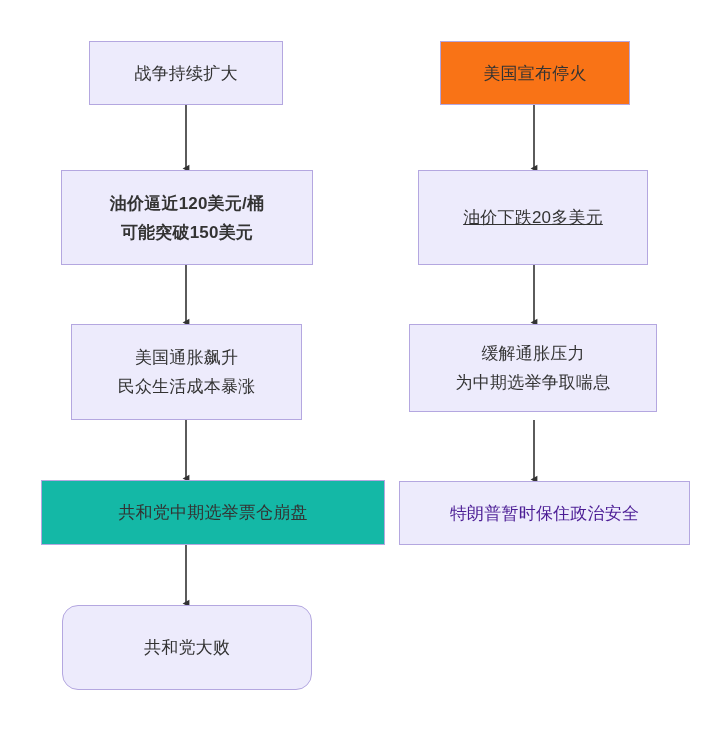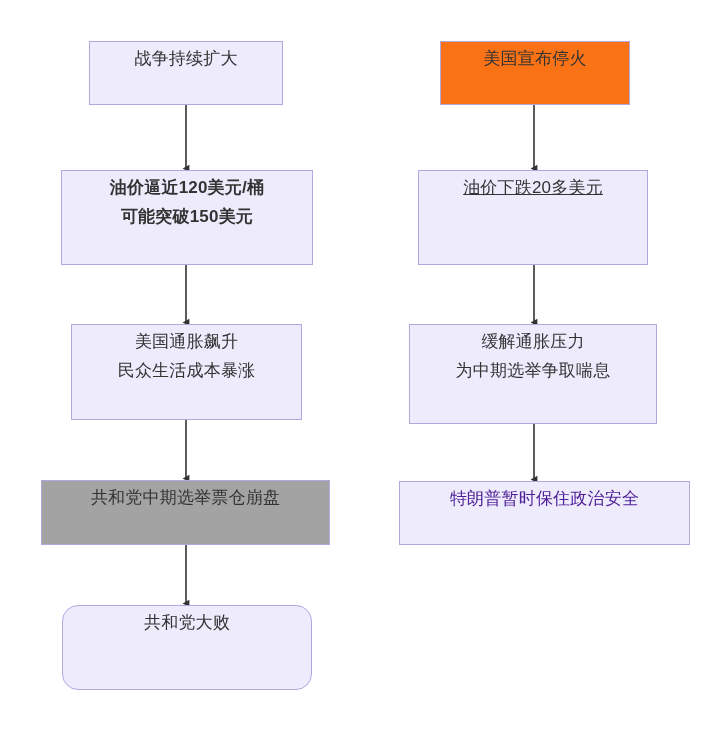--- a/index.html
+++ b/index.html
@@ -21,21 +21,21 @@
     background: #ffffff;
   }
   .node {
     position: absolute;
     box-sizing: border-box;
     background: #EDEBFC;
     border: 1.3px solid #B4A7E0;
     display: flex;
     flex-direction: column;
     align-items: center;
-    justify-content: flex-start;
+    justify-content: center;
     text-align: center;
     color: #333333;
     font-size: 17px;
     line-height: 29px;
     letter-spacing: 0.2px;
     white-space: pre-line;
     padding: 2px 8px;
   }
   .node-line {
     display: block;
@@ -67,20 +67,20 @@
         <line x1="186" y1="545" x2="186" y2="604" stroke="#333333" stroke-width="1.6" marker-end="url(#arrowhead)"></line>
         <line x1="534" y1="105" x2="534" y2="169" stroke="#333333" stroke-width="1.6" marker-end="url(#arrowhead)"></line>
         <line x1="534" y1="265" x2="534" y2="323" stroke="#333333" stroke-width="1.6" marker-end="url(#arrowhead)"></line>
         <line x1="534" y1="420" x2="534" y2="480" stroke="#333333" stroke-width="1.6" marker-end="url(#arrowhead)"></line>
       </g>
   </svg>
   <div id="node-layer">
       <div class="node" style="left: 89px; top: 41px; width: 194px; height: 64px; background: rgb(237, 235, 252); border-color: rgb(180, 167, 224); color: rgb(51, 51, 51);"><span class="node-line">战争持续扩大</span></div>
       <div class="node" style="left: 61px; top: 170px; width: 252px; height: 95px; background: rgb(237, 235, 252); border-color: rgb(180, 167, 224); color: rgb(51, 51, 51); font-weight: bold;"><span class="node-line">油价逼近120美元/桶</span><span class="node-line">可能突破150美元</span></div>
       <div class="node" style="left: 71px; top: 324px; width: 231px; height: 96px; background: rgb(237, 235, 252); border-color: rgb(180, 167, 224); color: rgb(51, 51, 51);"><span class="node-line">美国通胀飙升</span><span class="node-line">民众生活成本暴涨</span></div>
-      <div class="node" style="left: 41px; top: 480px; width: 289px; height: 65px; background: #a3a3a3; border-color: rgb(180, 167, 224); color: rgb(51, 51, 51);"><span class="node-line">共和党中期选举票仓崩盘</span></div>
+      <div class="node" style="left: 41px; top: 480px; width: 344px; height: 65px; background: #14b8a6; border-color: rgb(180, 167, 224); color: rgb(51, 51, 51);"><span class="node-line">共和党中期选举票仓崩盘</span></div>
       <div class="node" style="left: 62px; top: 605px; width: 250px; height: 85px; background: rgb(237, 235, 252); border-color: rgb(180, 167, 224); color: rgb(51, 51, 51); border-radius: 16px;"><span class="node-line">共和党大败</span></div>
       <div class="node" style="left: 440px; top: 41px; width: 190px; height: 64px; background: #f97316; border-color: rgb(180, 167, 224); color: rgb(51, 51, 51);"><span class="node-line">美国宣布停火</span></div>
       <div class="node" style="left: 418px; top: 170px; width: 230px; height: 95px; background: rgb(237, 235, 252); border-color: rgb(180, 167, 224); color: rgb(51, 51, 51); text-decoration: underline;"><span class="node-line">油价下跌20多美元</span></div>
-      <div class="node" style="left: 409px; top: 324px; width: 248px; height: 100px; background: rgb(237, 235, 252); border-color: rgb(180, 167, 224); color: rgb(51, 51, 51);"><span class="node-line">缓解通胀压力</span><span class="node-line">为中期选举争取喘息</span></div>
+      <div class="node" style="left: 409px; top: 324px; width: 248px; height: 88px; background: rgb(237, 235, 252); border-color: rgb(180, 167, 224); color: rgb(51, 51, 51);"><span class="node-line">缓解通胀压力</span><span class="node-line">为中期选举争取喘息</span></div>
       <div class="node" style="left: 389px; top: 481px; width: 291px; height: 64px; background: rgb(237, 235, 252); border-color: rgb(180, 167, 224); color: #4c1d95; margin-left: 10px;"><span class="node-line">特朗普暂时保住政治安全</span></div>
     </div>
 </div>
 
 </body></html>

